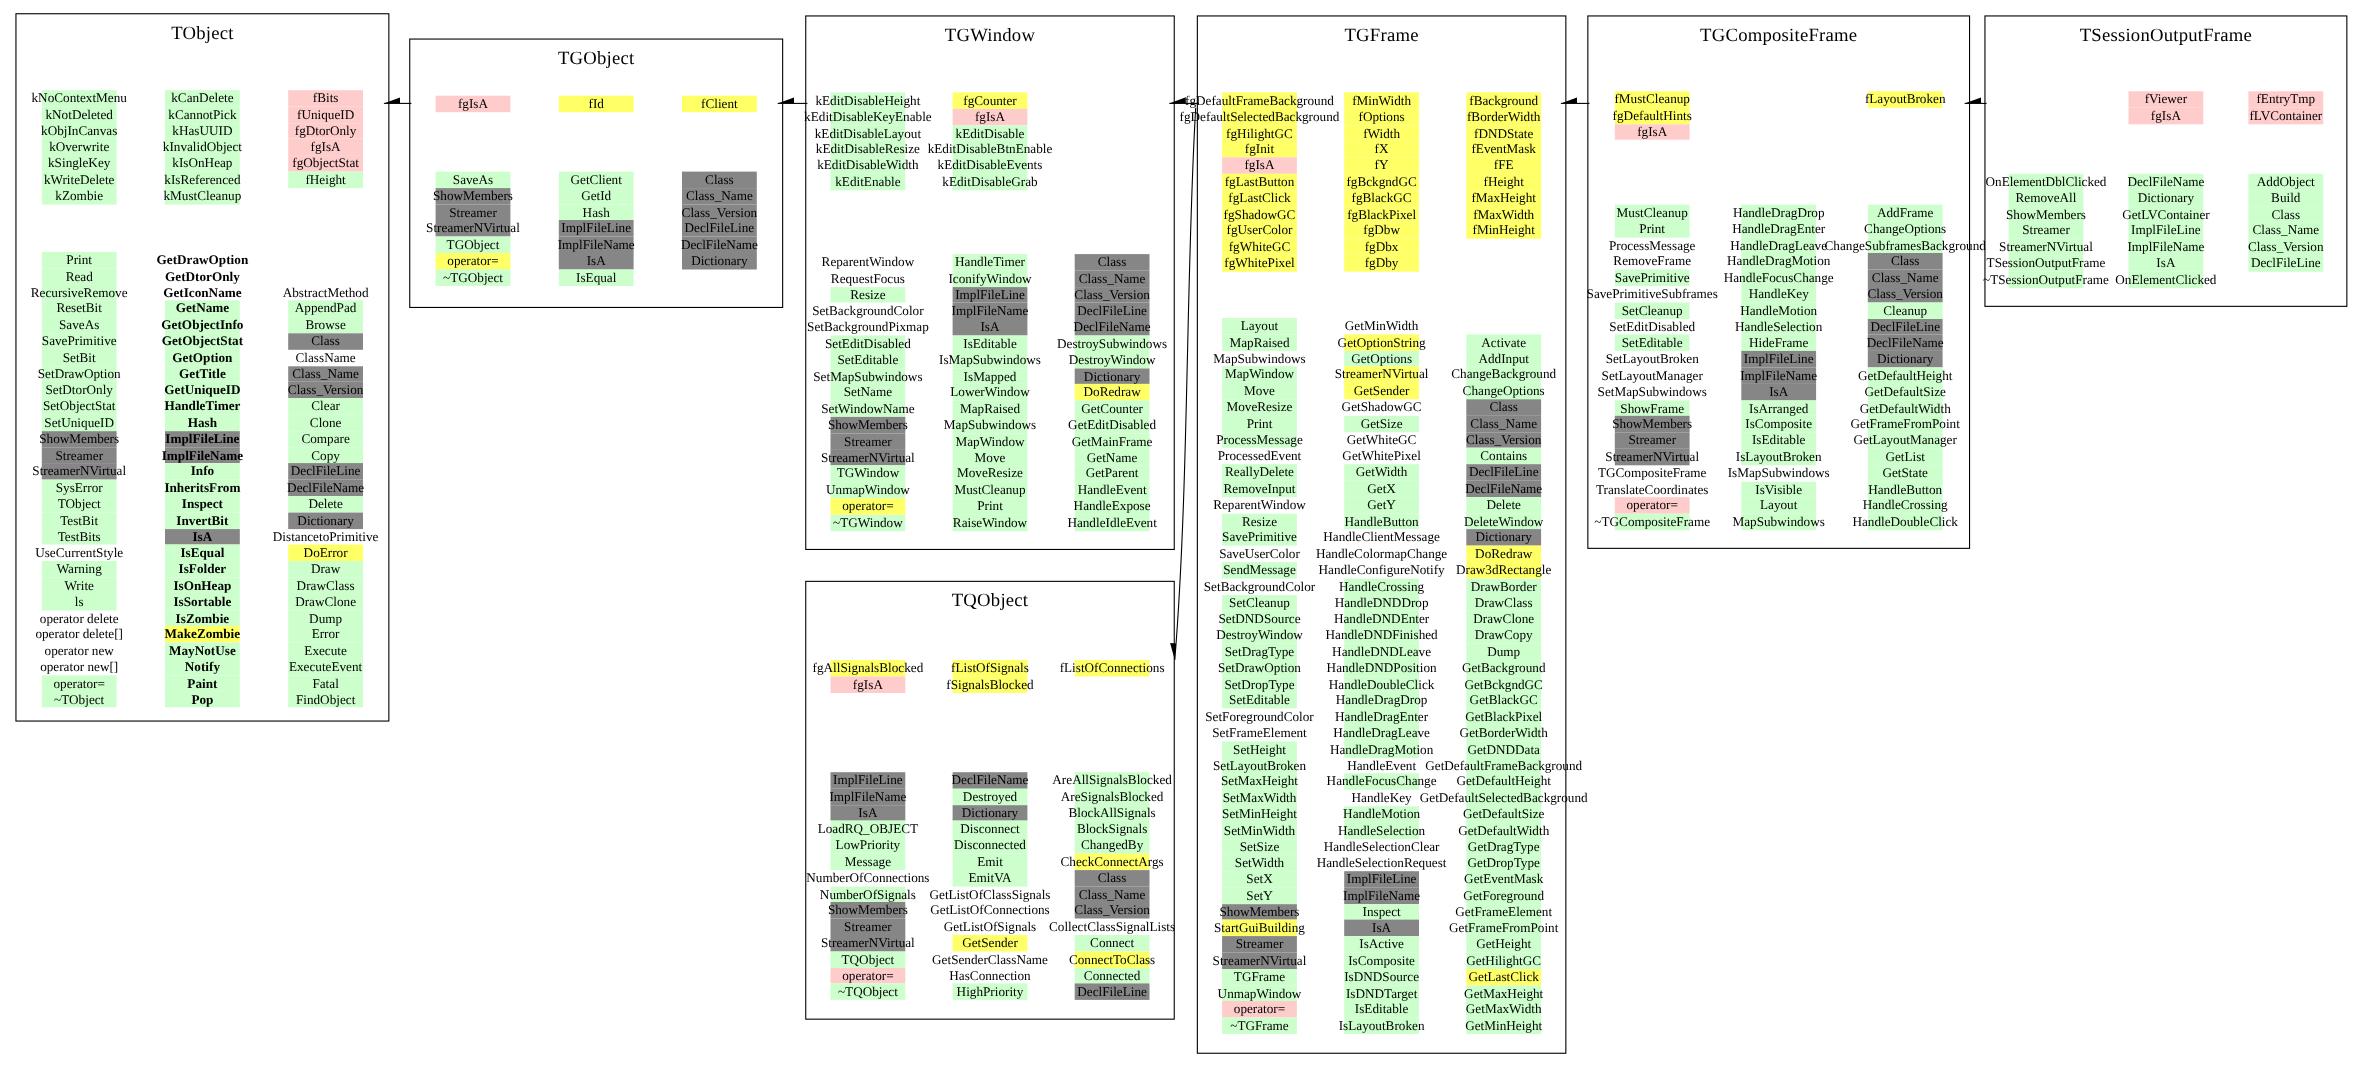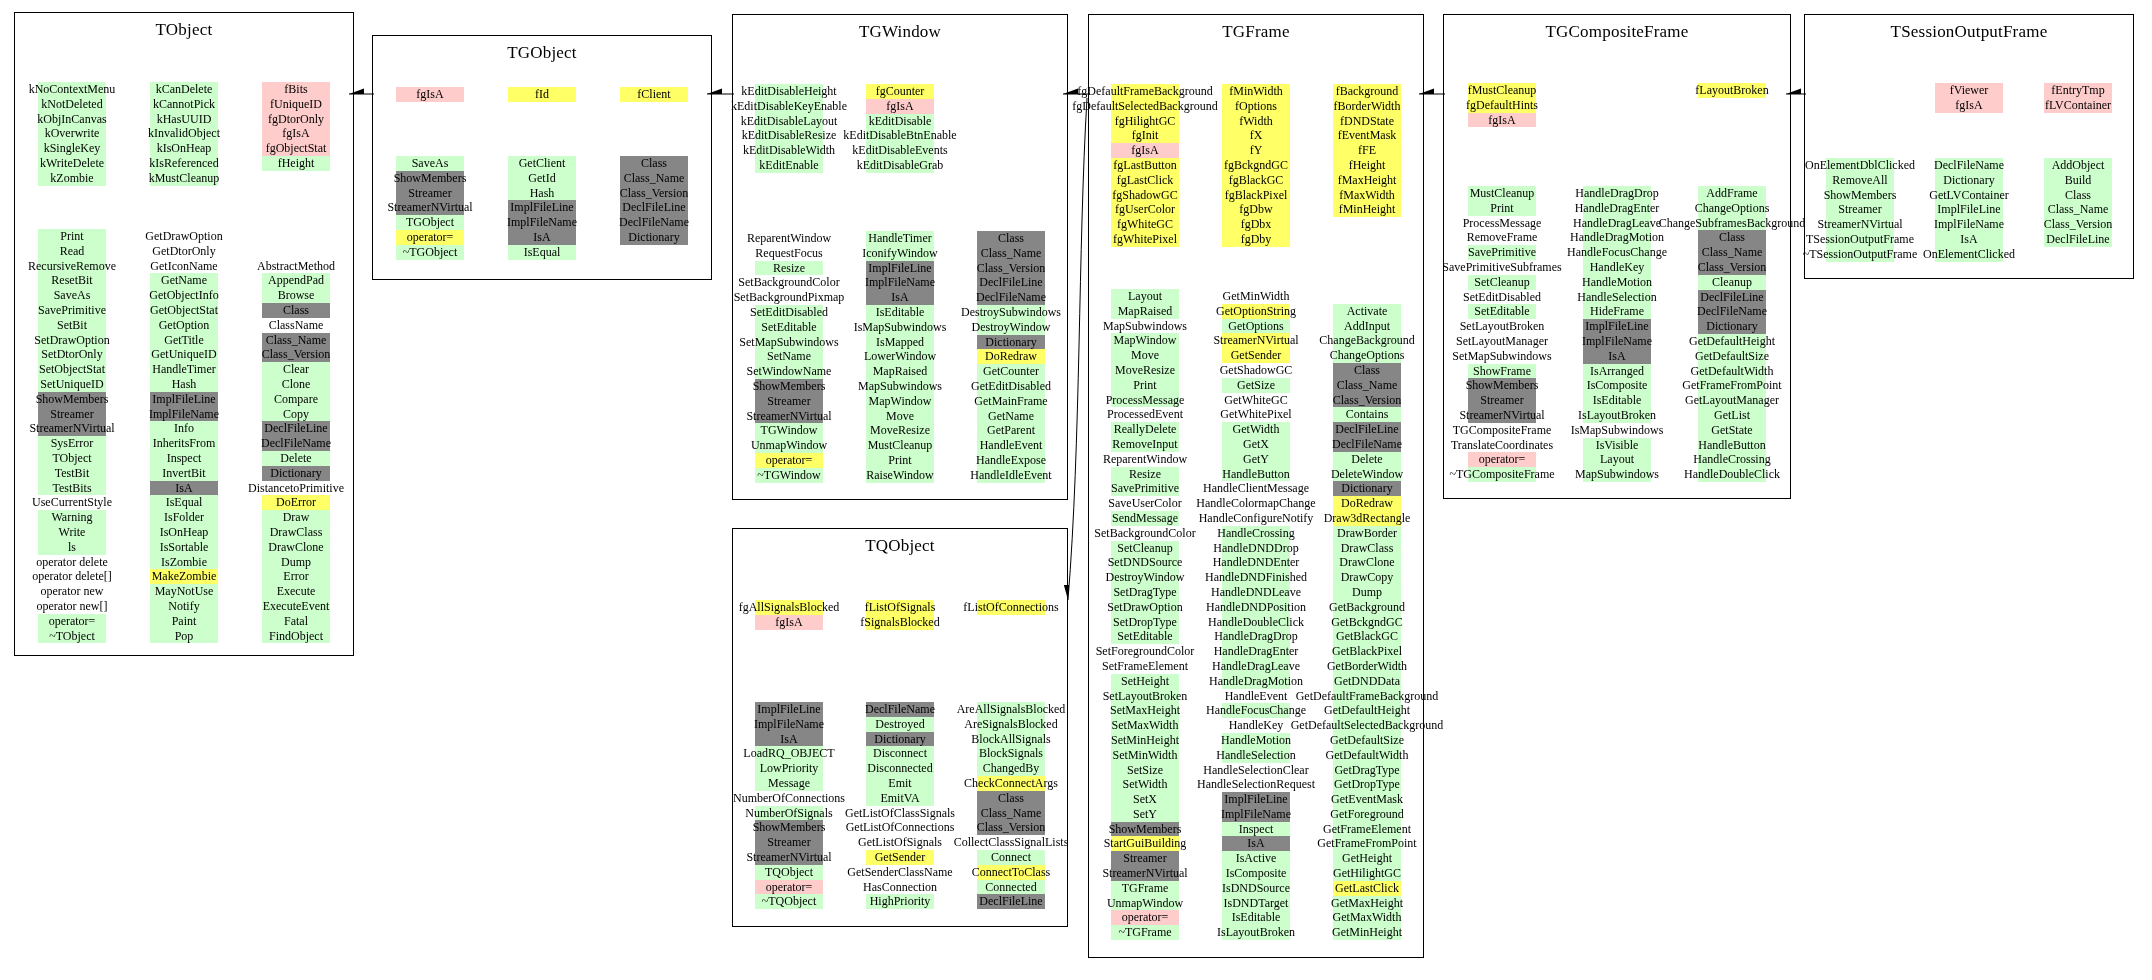--- a/index.html
+++ b/index.html
@@ -81,21 +81,21 @@
         <div class="member-row"><span class="cell-strip" style="background: rgb(204, 255, 204);"></span><span class="cell-label">Warning</span></div>
         <div class="member-row"><span class="cell-strip" style="background: rgb(204, 255, 204);"></span><span class="cell-label">Write</span></div>
         <div class="member-row"><span class="cell-strip" style="background: rgb(204, 255, 204);"></span><span class="cell-label">ls</span></div>
         <div class="member-row"><span class="cell-label">operator delete</span></div>
         <div class="member-row"><span class="cell-label">operator delete[]</span></div>
         <div class="member-row"><span class="cell-label">operator new</span></div>
         <div class="member-row"><span class="cell-label">operator new[]</span></div>
         <div class="member-row"><span class="cell-strip" style="background: rgb(204, 255, 204);"></span><span class="cell-label">operator=</span></div>
         <div class="member-row"><span class="cell-strip" style="background: rgb(204, 255, 204);"></span><span class="cell-label">~TObject</span></div>
       </div>
-      <div class="member-col" style="left: 57px; top: 216px; width: 224px;">
+      <div class="member-col" style="left: 57px; top: 216px; width: 224px; font-weight: bold;">
         <div class="member-row"><span class="cell-label">GetDrawOption</span></div>
         <div class="member-row"><span class="cell-label">GetDtorOnly</span></div>
         <div class="member-row"><span class="cell-label">GetIconName</span></div>
         <div class="member-row"><span class="cell-strip" style="background: rgb(204, 255, 204);"></span><span class="cell-label">GetName</span></div>
         <div class="member-row"><span class="cell-strip" style="background: rgb(204, 255, 204);"></span><span class="cell-label">GetObjectInfo</span></div>
         <div class="member-row"><span class="cell-strip" style="background: rgb(204, 255, 204);"></span><span class="cell-label">GetObjectStat</span></div>
         <div class="member-row"><span class="cell-strip" style="background: rgb(204, 255, 204);"></span><span class="cell-label">GetOption</span></div>
         <div class="member-row"><span class="cell-strip" style="background: rgb(204, 255, 204);"></span><span class="cell-label">GetTitle</span></div>
         <div class="member-row"><span class="cell-strip" style="background: rgb(204, 255, 204);"></span><span class="cell-label">GetUniqueID</span></div>
         <div class="member-row"><span class="cell-strip" style="background: rgb(204, 255, 204);"></span><span class="cell-label">HandleTimer</span></div>

